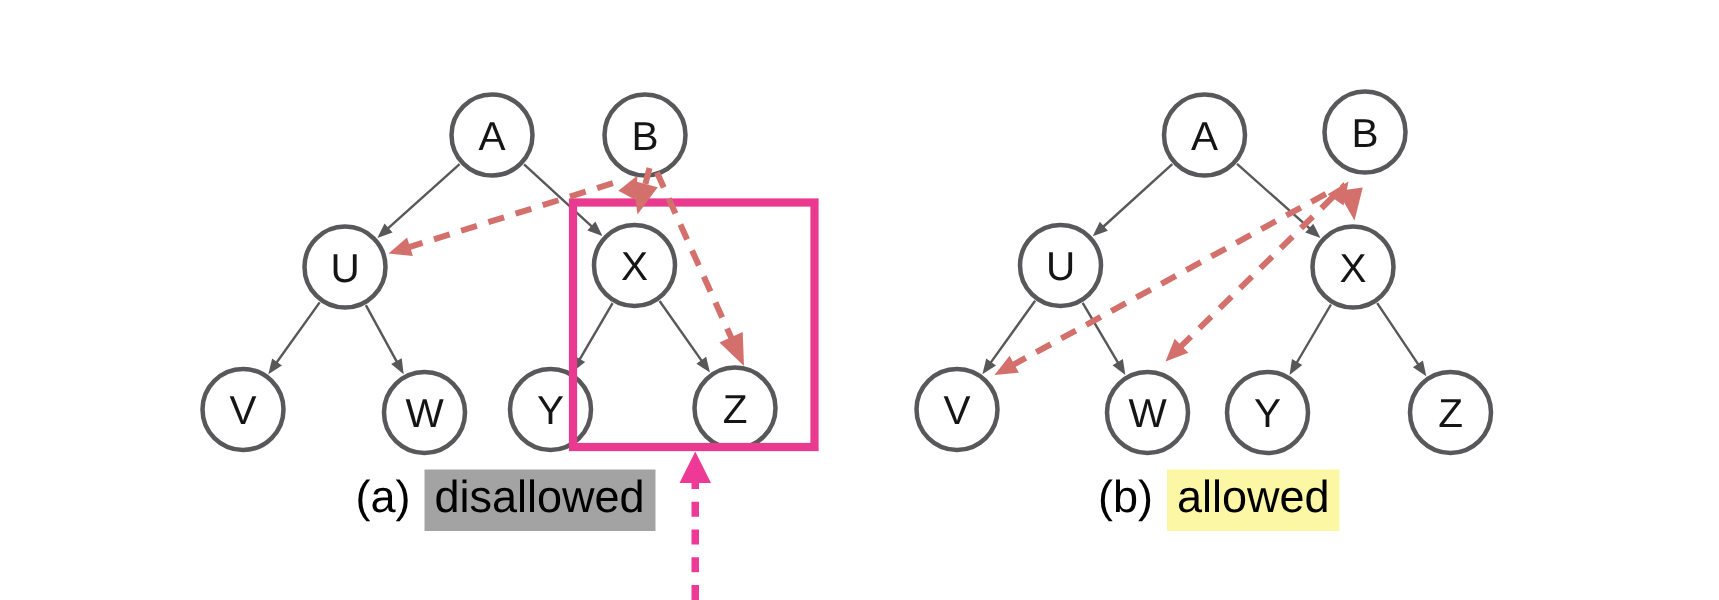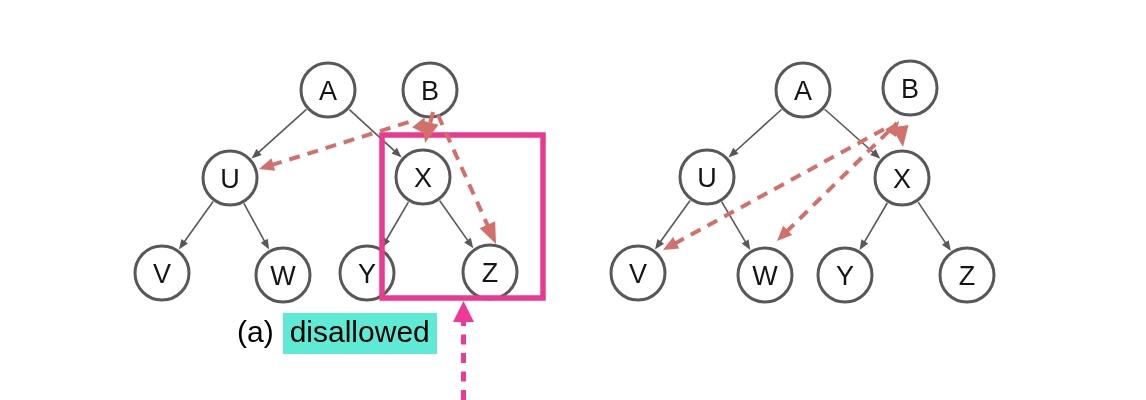--- a/index.html
+++ b/index.html
@@ -100,16 +100,19 @@
         <polyline points="674.1877290789612,243.88467351192378 887.8122709210388,127.11532648807624" fill="none" stroke="#d4706c" stroke-width="4" stroke-dasharray="11 8"></polyline>
         <path d="M 663 250 L 673.0444167852487 237.10195009142032 L 679.2796516358363 248.50904640722385 Z" fill="#d4706c"></path>
         <path d="M 899 121 L 895.7208417426127 137.01552750061668 L 885.0718651668558 129.55903382805306 Z" fill="#d4706c"></path>
         <polyline points="786.0923358706715,232.06177151696704 895,125 896.8998863239024,130.2246873907314" fill="none" stroke="#d4706c" stroke-width="4" stroke-dasharray="11 8"></polyline>
         <path d="M 777 241 L 783.1401217976751 225.84912859569735 L 792.2536096627283 235.11974556187218 Z" fill="#d4706c"></path>
         <path d="M 903 147 L 891.6600862955352 127.38734191458758 L 908.494643464142 125.02139919826647 Z" fill="#d4706c"></path>
       </g>
     </svg>
 
   <div class="caption" style="left: 237px; top: 312px; color: rgb(0, 0, 0);">
-    <span class="prefix">(a)</span><mark style="background: #5eead4;">disallowed</mark>
+    <span class="prefix">(a)</span><mark style="background: #a3a3a3;">disallowed</mark>
   </div>
 
+  <div class="caption" style="left: 732px; top: 312px; color: rgb(0, 0, 0);">
+    <span class="prefix">(b)</span><mark style="background: rgb(251, 247, 164);">allowed</mark>
+  </div>
 </div>
 
 </body></html>

